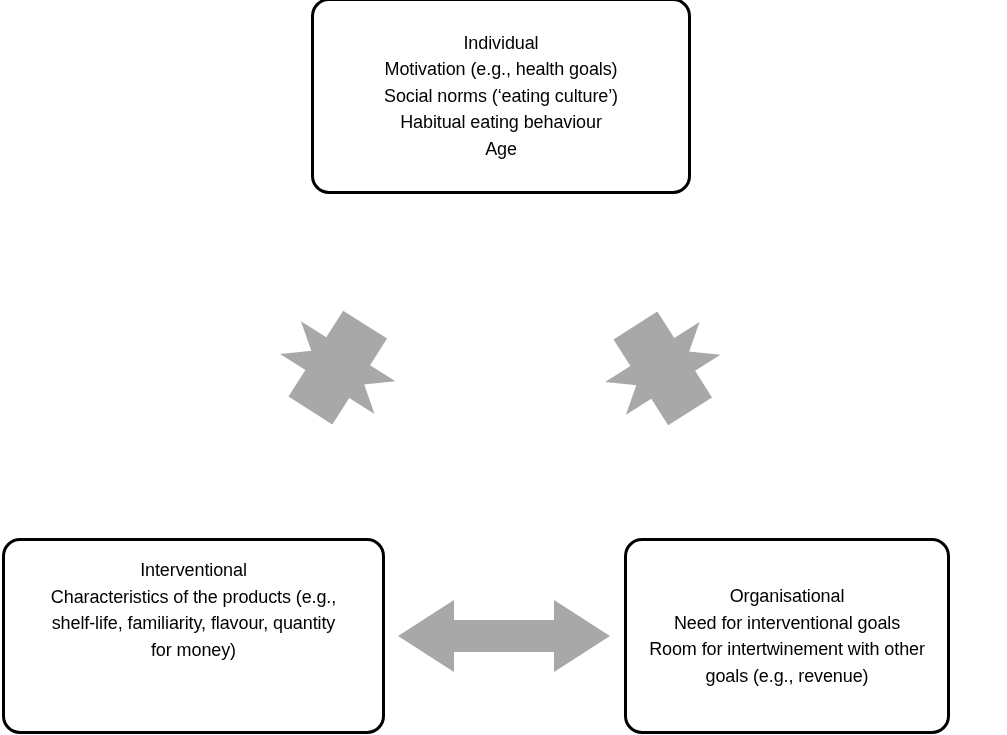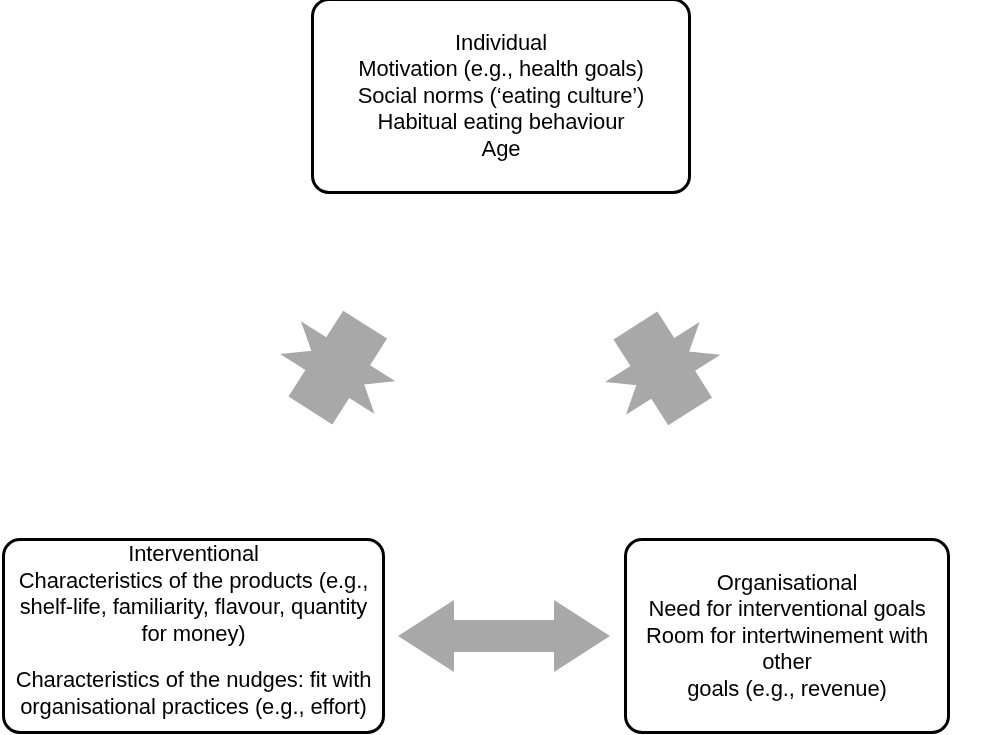--- a/index.html
+++ b/index.html
@@ -29,21 +29,21 @@
     border: 3px solid #000000;
     border-radius: 18px;
     display: flex;
     flex-direction: column;
     align-items: center;
     justify-content: center;
     text-align: center;
     z-index: 2;
   }
   .node-text-block {
-    font-size: 22px;
+    font-size: 18px;
     line-height: 26.5px;
     letter-spacing: -0.1px;
     white-space: pre-line;
     text-align: center;
   }
   .node-text-block + .node-text-block {
     margin-top: 20px;
   }
 
   
@@ -54,21 +54,21 @@
     height: 196px;
   }
 
   
   #box-interventional {
     left: 2px;
     top: 538px;
     width: 383px;
     height: 196px;
     justify-content: flex-start;
-    padding-top: 0;
+    padding-top: 16px;
   }
 
   
   #box-organisational {
     left: 624px;
     top: 538px;
     width: 326px;
     height: 196px;
   }
 
@@ -108,22 +108,20 @@
 Social norms (‘eating culture’)
 Habitual eating behaviour
 Age</div>
   </div>
 
   <div class="node-box" id="box-interventional">
     <div class="node-text-block">Interventional
 Characteristics of the products (e.g.,
 shelf-life, familiarity, flavour, quantity
 for money)</div>
-    <div class="node-text-block">Characteristics of the nudges: fit with
-organisational practices (e.g., effort)</div>
   </div>
 
   <div class="node-box" id="box-organisational">
     <div class="node-text-block">Organisational
 Need for interventional goals
 Room for intertwinement with other
 goals (e.g., revenue)</div>
   </div>
 
   <svg class="arrow-svg" id="arrow-left-diagonal" viewBox="0 0 145 200" preserveAspectRatio="none">

